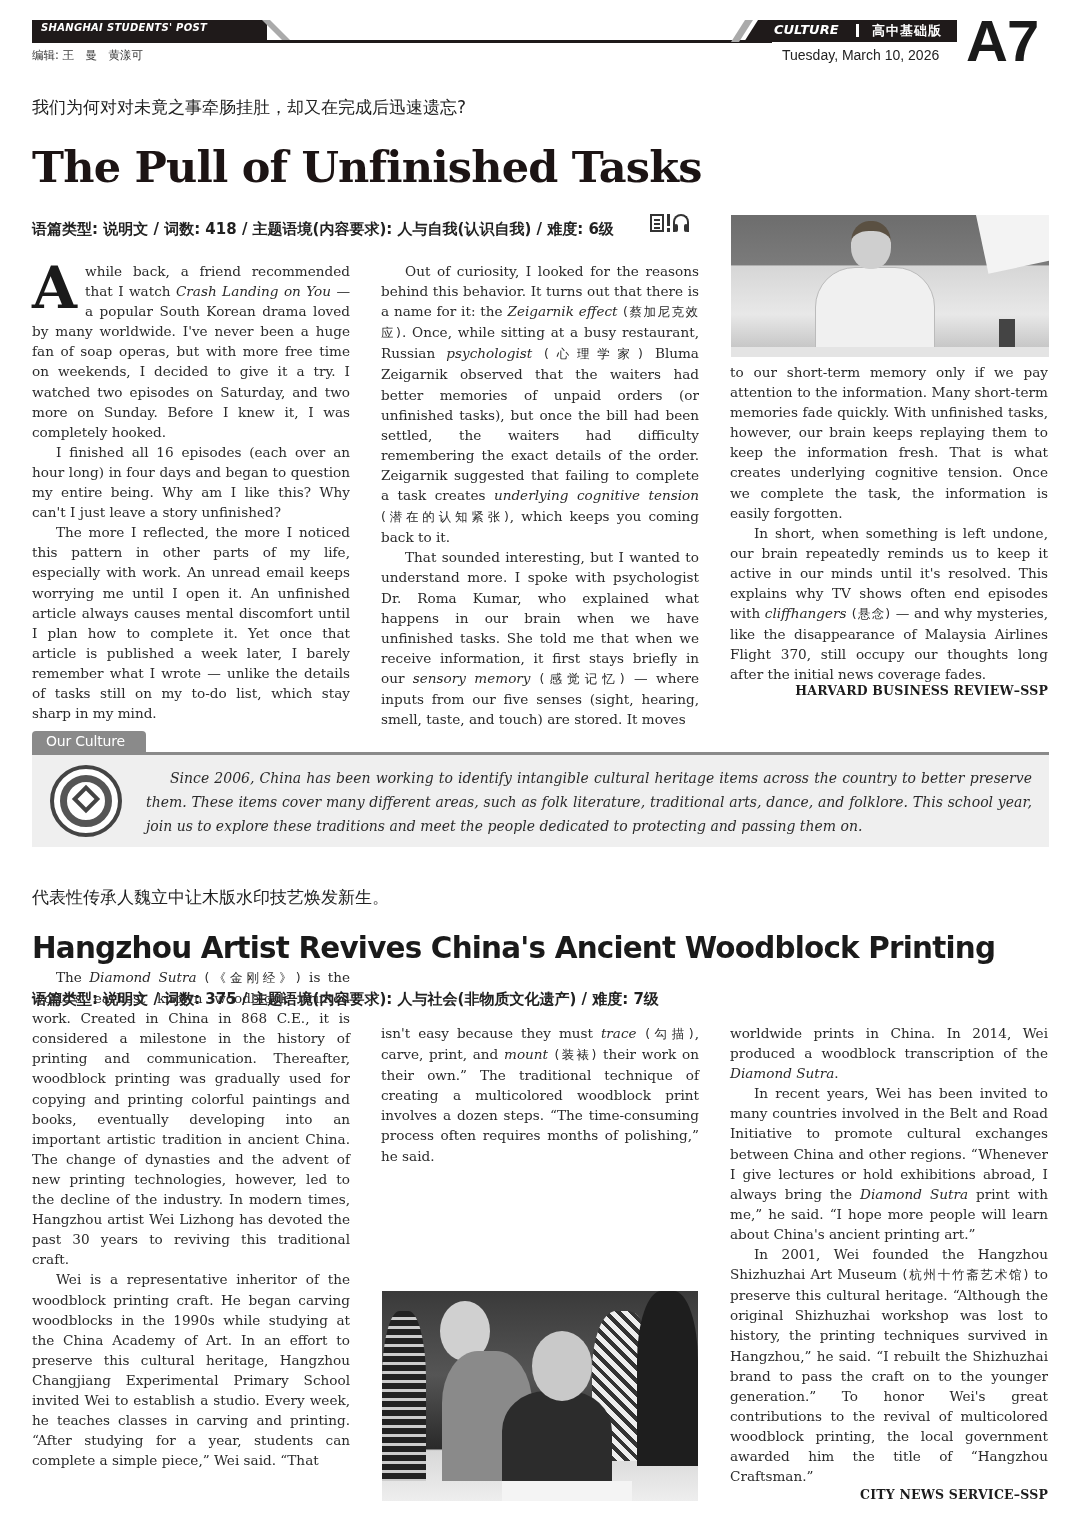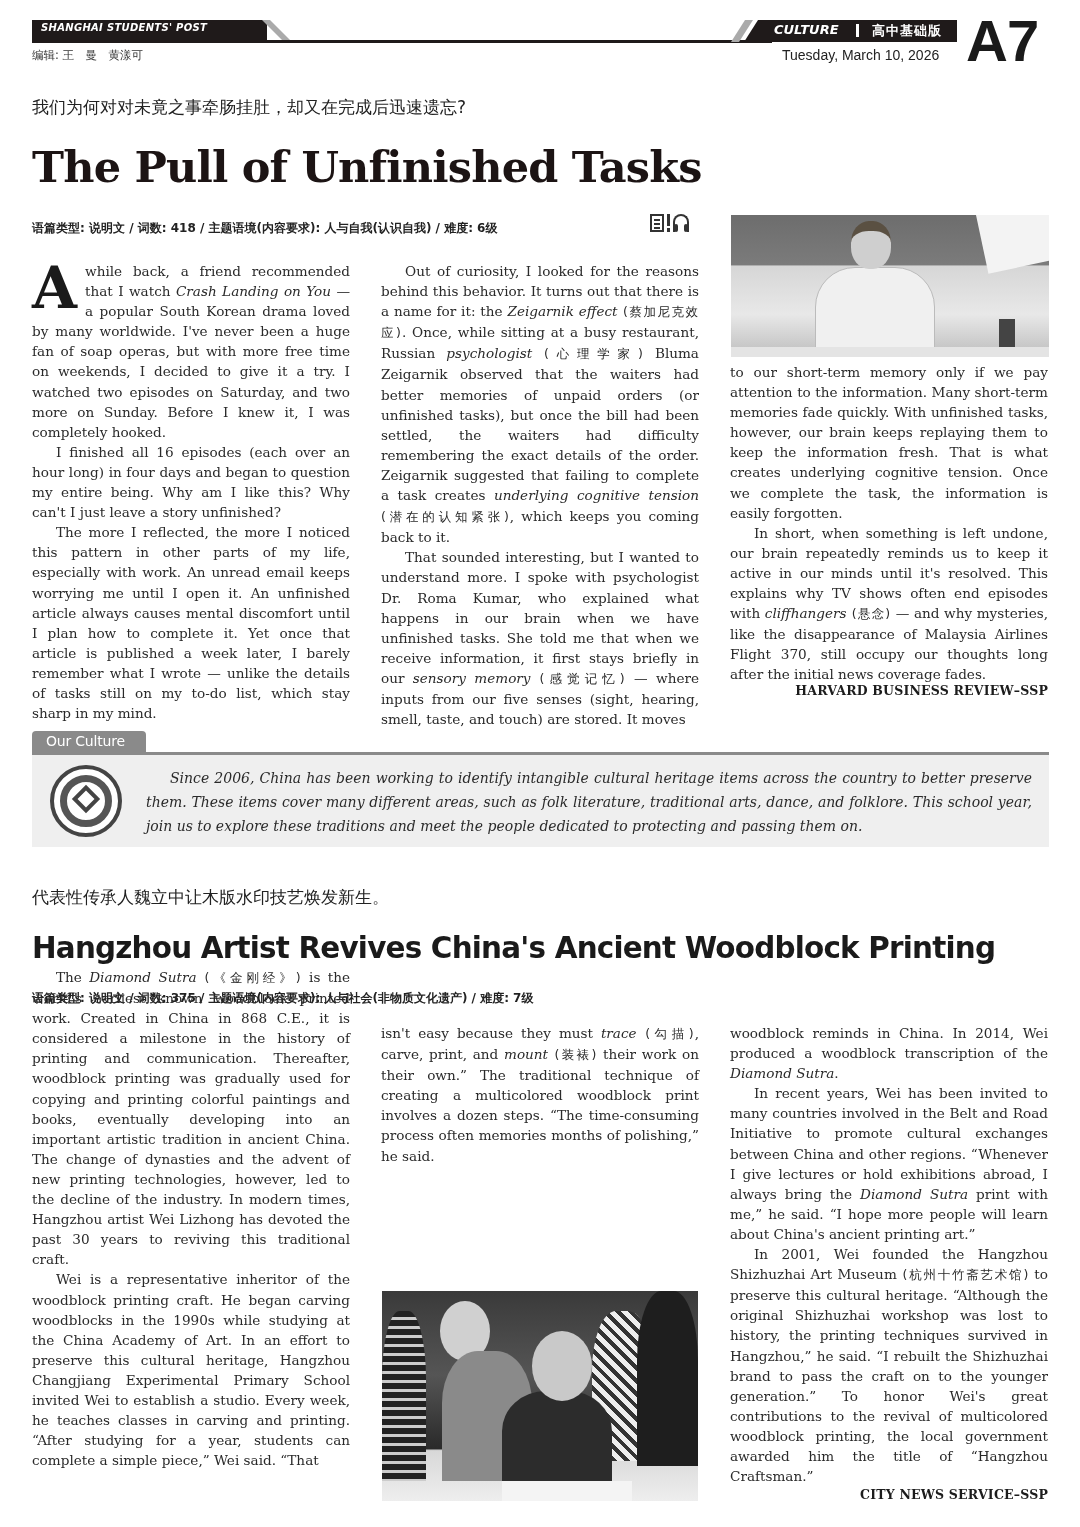--- a/index.html
+++ b/index.html
@@ -19,21 +19,21 @@
   .mh-section { position: absolute; left: 774px; top: 22px; font-family: "DejaVu Sans", sans-serif; font-weight: bold; font-style: italic; font-size: 13px; color: #fff; }
   .mh-sep { position: absolute; left: 856px; top: 24px; width: 3px; height: 13px; background: #fff; }
   .mh-edition { position: absolute; left: 872px; top: 22px; font-family: "DejaVu Sans", sans-serif; font-weight: bold; font-size: 13px; color: #fff; letter-spacing: 1px; }
   .mh-date { position: absolute; left: 782px; top: 47px; font-family: "Liberation Sans", sans-serif; font-size: 14px; color: #222; }
   .mh-page { position: absolute; left: 966px; top: 12px; font-family: "Liberation Sans", sans-serif; font-weight: bold; font-size: 58px; line-height: 58px; color: #1a1a1a; letter-spacing: -1px; }
 
   
   .subhead-cn { position: absolute; font-family: "DejaVu Sans", sans-serif; font-size: 17px; color: #222; }
   .a1-subhead { left: 32px; top: 96px; }
   .a1-title { position: absolute; left: 32px; top: 142px; font-family: "DejaVu Serif", serif; font-weight: bold; font-size: 43px; color: #1c1414; letter-spacing: -0.8px; white-space: nowrap; }
-  .meta-line { position: absolute; font-family: "DejaVu Sans", sans-serif; font-weight: bold; font-size: 12px; color: #222; white-space: nowrap; }
+  .meta-line { position: absolute; font-family: "DejaVu Sans", sans-serif; font-weight: bold; font-size: 15px; color: #222; white-space: nowrap; }
   .a1-meta { left: 32px; top: 220px; }
   .audio-icons { position: absolute; left: 650px; top: 214px; display: flex; gap: 3px; align-items: center; }
   .icon-doc { width: 14px; height: 18px; border: 2px solid #333; position: relative; }
   .icon-doc::before { content: ""; position: absolute; left: 2px; top: 3px; width: 6px; height: 2px; background: #333; box-shadow: 0 4px 0 #333, 0 8px 0 #333; }
   .icon-excl { width: 3px; height: 18px; background: linear-gradient(#333 0, #333 12px, transparent 12px, transparent 14px, #333 14px); }
   .icon-headphones { width: 16px; height: 18px; border: 2px solid #333; border-bottom: none; border-radius: 8px 8px 0 0; position: relative; }
   .icon-headphones::before, .icon-headphones::after { content: ""; position: absolute; bottom: 0; width: 4px; height: 8px; background: #333; border-radius: 2px; }
   .icon-headphones::before { left: -1px; } .icon-headphones::after { right: -1px; }
 
   .col { position: absolute; font-family: "DejaVu Serif", serif; font-size: 13.6px; line-height: 20.1px; color: #2a2a2a; text-align: justify; hyphens: none; }
@@ -161,33 +161,33 @@
   <div class="subhead-cn a2-subhead">代表性传承人魏立中让木版水印技艺焕发新生。</div>
   <h1 class="a2-title">Hangzhou Artist Revives China's Ancient Woodblock Printing</h1>
   <div class="meta-line a2-meta">语篇类型: 说明文 / 词数: 375 / 主题语境(内容要求): 人与社会(非物质文化遗产) / 难度: 7级</div>
 
   <div class="col a2-col1">
     <p><span>The </span><em>Diamond Sutra</em><span class="cn"> (《金刚经》)</span><span> is the world's earliest known woodblock printed work. Created in China in 868 C.E., it is considered a milestone in the history of printing and communication. Thereafter, woodblock printing was gradually used for copying and printing colorful paintings and books, eventually developing into an important artistic tradition in ancient China. The change of dynasties and the advent of new printing technologies, however, led to the decline of the industry. In modern times, Hangzhou artist Wei Lizhong has devoted the past 30 years to reviving this traditional craft.</span></p>
     <p>Wei is a representative inheritor of the woodblock printing craft. He began carving woodblocks in the 1990s while studying at the China Academy of Art. In an effort to preserve this cultural heritage, Hangzhou Changjiang Experimental Primary School invited Wei to establish a studio. Every week, he teaches classes in carving and printing. “After studying for a year, students can complete a simple piece,” Wei said. “That</p>
   </div>
 
   <div class="col a2-col2">
-    <p class="noindent"><span>isn't easy because they must </span><em>trace</em><span class="cn"> (勾描)</span><span>, carve, print, and </span><em>mount</em><span class="cn"> (装裱)</span><span> their work on their own.” The traditional technique of creating a multicolored woodblock print involves a dozen steps. “The time-consuming process often memories months of polishing,” he said.</span></p>
+    <p class="noindent"><span>isn't easy because they must </span><em>trace</em><span class="cn"> (勾描)</span><span>, carve, print, and </span><em>mount</em><span class="cn"> (装裱)</span><span> their work on their own.” The traditional technique of creating a multicolored woodblock print involves a dozen steps. “The time-consuming process often requires months of polishing,” he said.</span></p>
   </div>
 
   <div class="photo a2-photo" title="Wei Lizhong demonstrating woodblock printing to onlookers">
     <div class="p p1"></div>
     <div class="p p2"></div>
     <div class="p p3"></div>
     <div class="p p6"></div>
     <div class="p p7"></div>
     <div class="p p5"></div>
     <div class="p p4"></div>
     <div class="paper"></div>
   </div>
 
   <div class="col a2-col3">
-    <p class="noindent"><span>woodblock reminds in China. In 2014, Wei produced a woodblock transcription of the </span><em>Diamond Sutra</em><span>.</span></p>
+    <p class="noindent"><span>worldwide prints in China. In 2014, Wei produced a woodblock transcription of the </span><em>Diamond Sutra</em><span>.</span></p>
     <p><span>In recent years, Wei has been invited to many countries involved in the Belt and Road Initiative to promote cultural exchanges between China and other regions. “Whenever I give lectures or hold exhibitions abroad, I always bring the </span><em>Diamond Sutra</em><span> print with me,” he said. “I hope more people will learn about China's ancient printing art.”</span></p>
     <p><span>In 2001, Wei founded the Hangzhou Shizhuzhai Art Museum</span><span class="cn"> (杭州十竹斋艺术馆)</span><span> to preserve this cultural heritage. “Although the original Shizhuzhai workshop was lost to history, the printing techniques survived in Hangzhou,” he said. “I rebuilt the Shizhuzhai brand to pass the craft on to the younger generation.” To honor Wei's great contributions to the revival of multicolored woodblock printing, the local government awarded him the title of “Hangzhou Craftsman.”</span></p>
   </div>
   <div class="byline a2-byline">CITY NEWS SERVICE–SSP</div>
 </article>
 
 </body></html>

